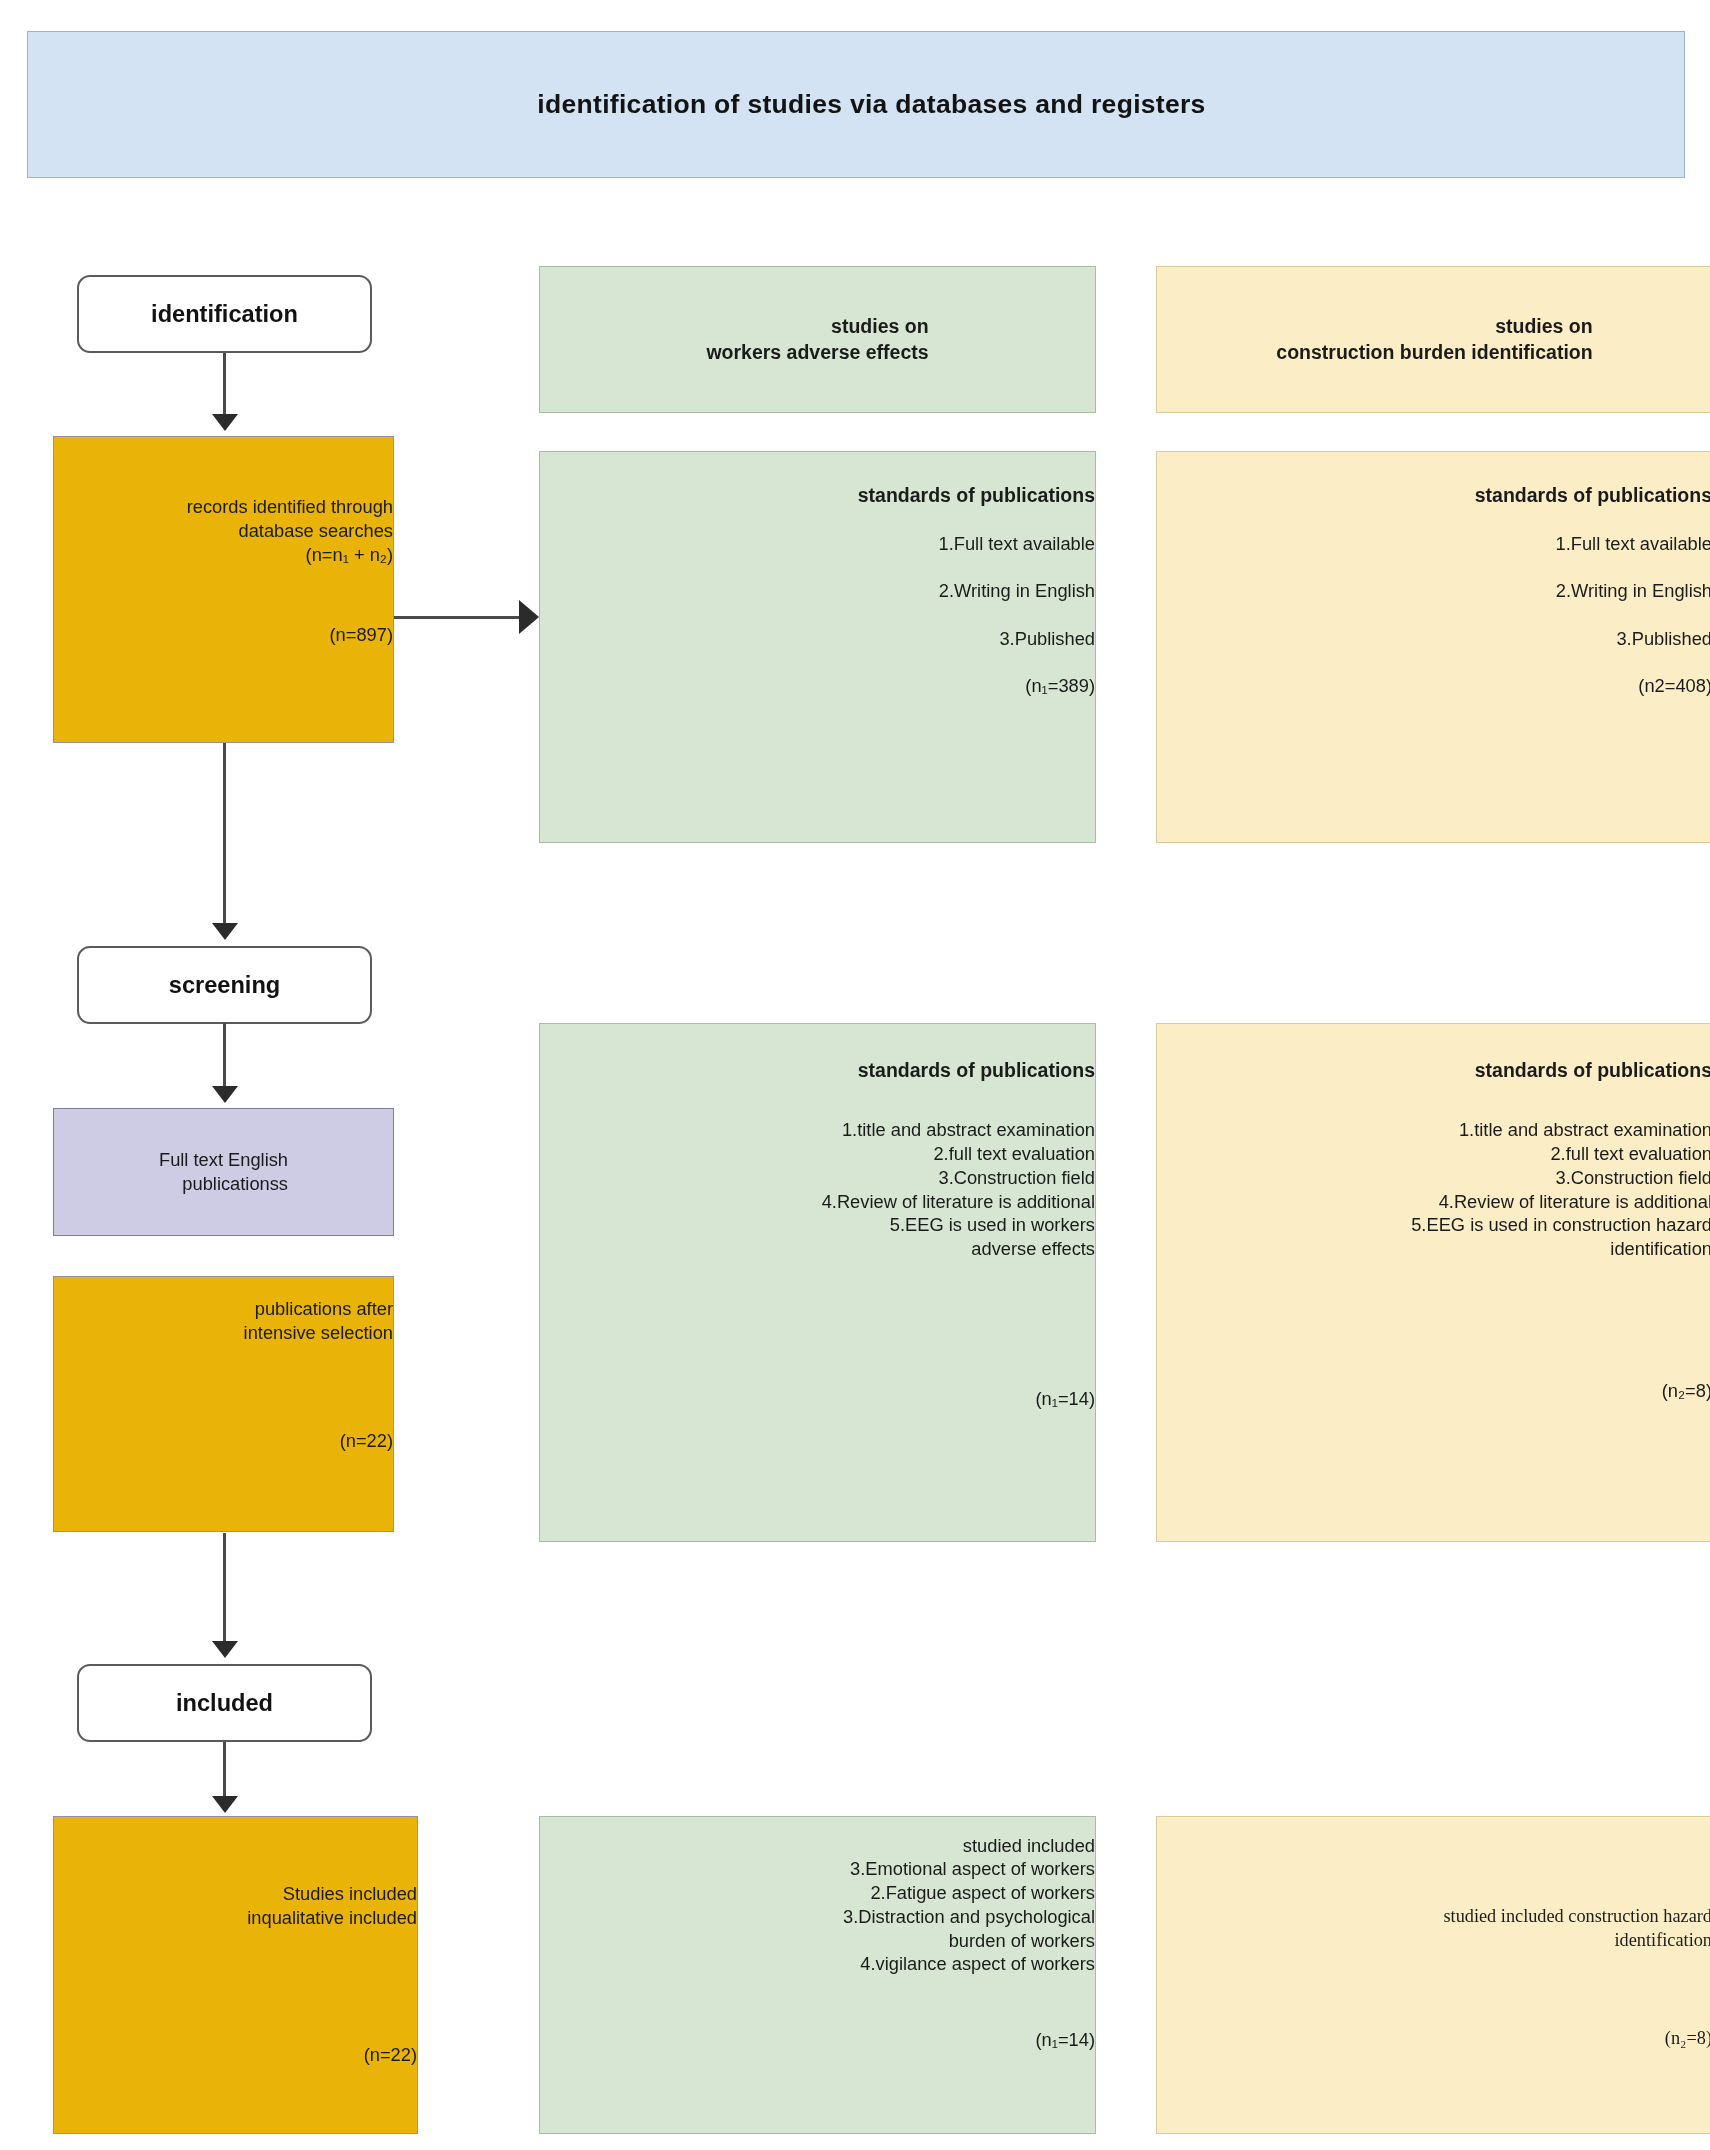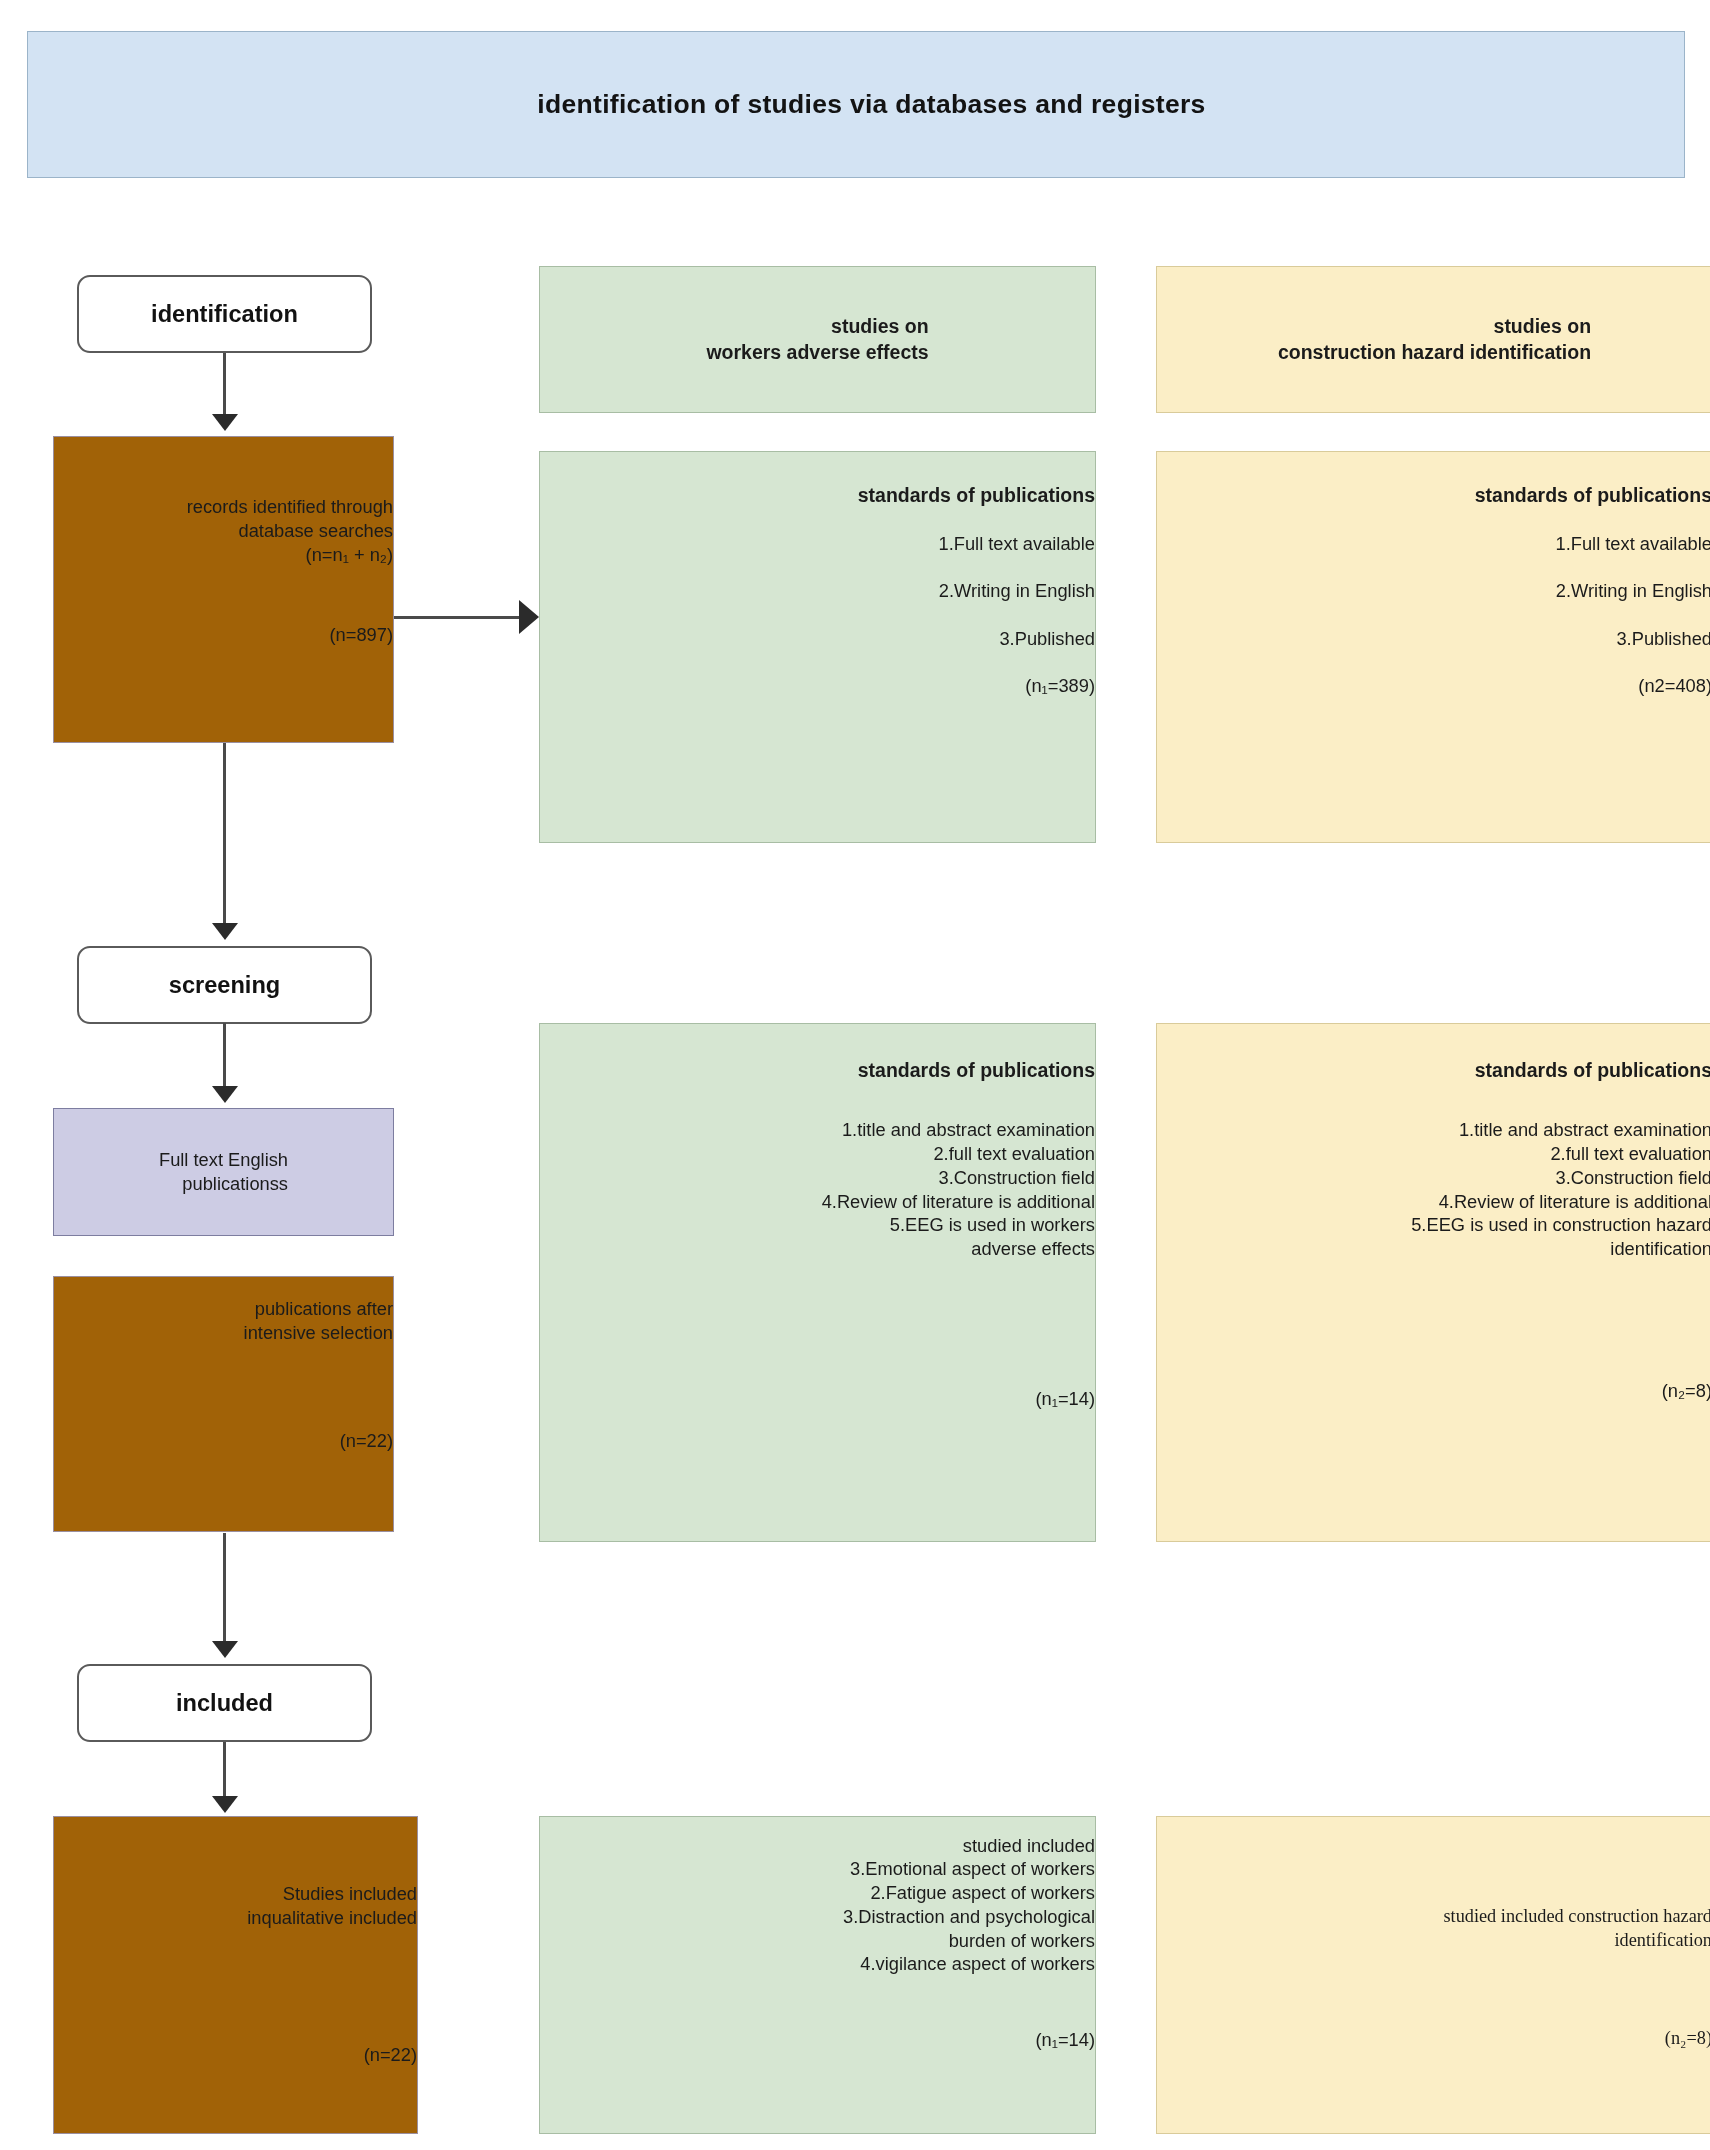--- a/index.html
+++ b/index.html
@@ -35,21 +35,21 @@
   #pill-screening{top:946px;}
   #pill-included{top:1664px;}
 
   
   .box{
     border:1.8px solid #9a9a9a;
     display:flex;flex-direction:column;
     align-items:center;
     overflow:visible;
   }
-  .purple{background:#a16207;border-color:#9a8fa0;}
+  .purple{background:#eab308;border-color:#9a8fa0;}
   .lavender{background:#cdcce4;border-color:#7d7da0;}
   .green{background:#d6e6d2;border-color:#a8bda4;}
   .yellow{background:#fbeec6;border-color:#d9cb9a;}
 
   .ln{font-size:18.3px;line-height:1.30;color:#1b1b1b;text-align:right;white-space:pre;}
   .ln.left{text-align:right;white-space:pre;}
   .bold{font-weight:bold;font-size:19.5px;}
   .serif{font-family:"Liberation Serif","DejaVu Serif",serif;}
 
   
@@ -216,21 +216,21 @@
     <div class="ln">3.Distraction and psychological</div>
     <div class="ln">burden of workers</div>
     <div class="ln">4.vigilance aspect of workers</div>
     <div class="ln tail">(n₁=14)</div>
   </div>
 </div>
 
 <div class="abs box yellow" id="box-y-header">
   <div>
     <div class="ln bold">studies on</div>
-    <div class="ln bold">construction hazard identification</div>
+    <div class="ln bold">construction burden identification</div>
   </div>
 </div>
 
 <div class="abs box yellow" id="box-y-std1">
   <div class="pad">
     <div class="ln bold">standards of publications</div>
     <div class="ln sp">1.Full text available</div>
     <div class="ln sp">2.Writing in English</div>
     <div class="ln sp">3.Published</div>
     <div class="ln sp">(n2=408)</div>

